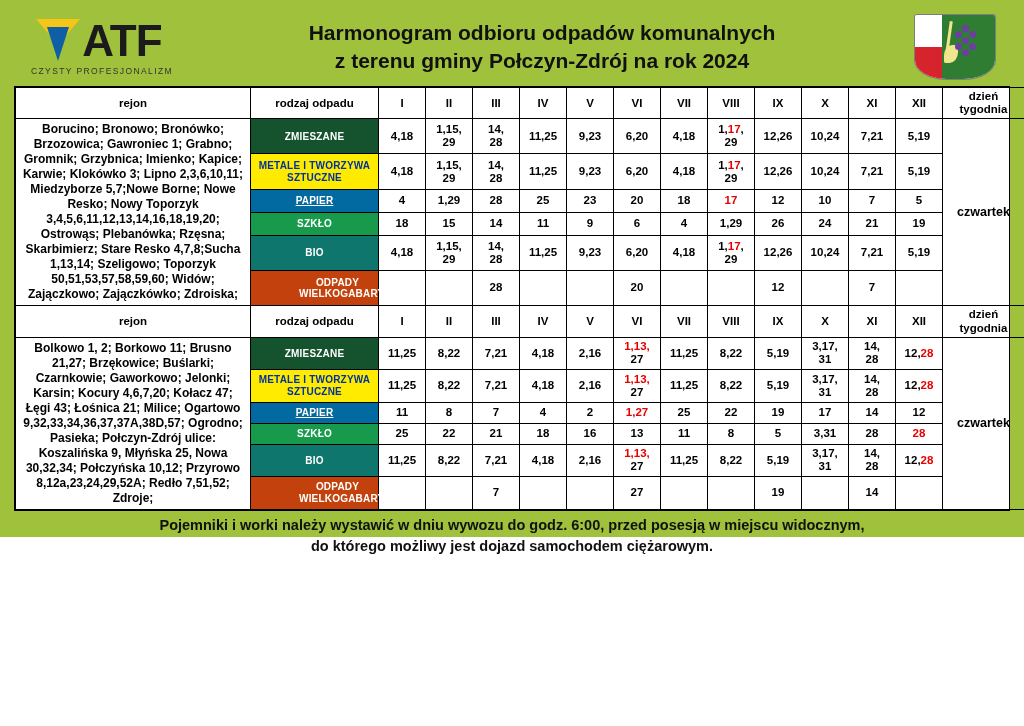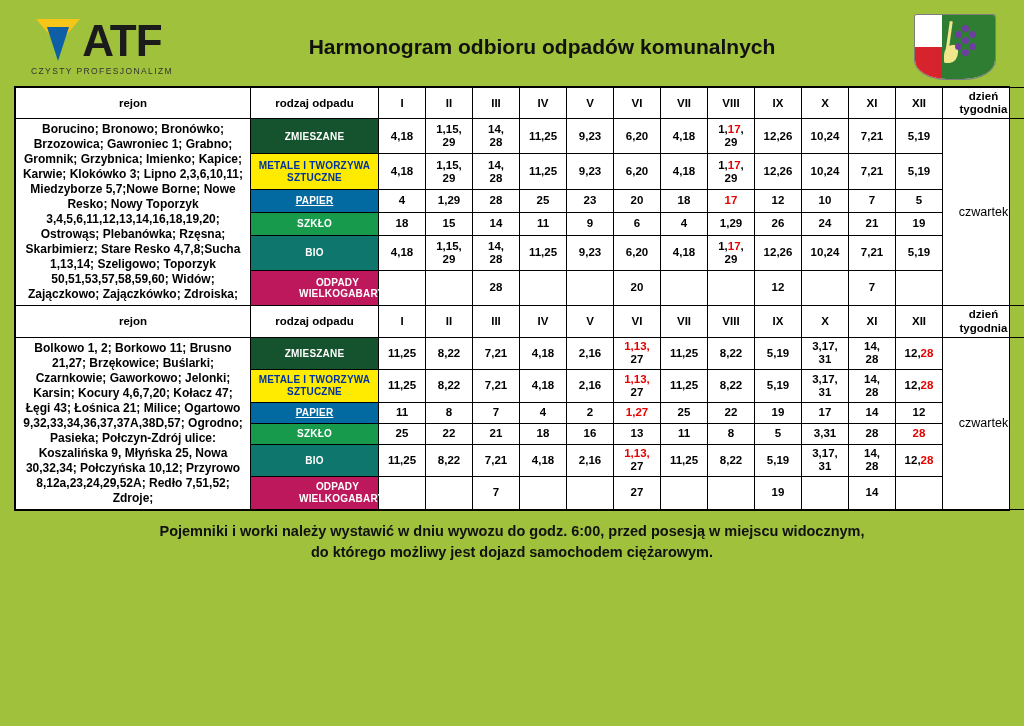--- a/index.html
+++ b/index.html
@@ -6,21 +6,21 @@
   html, body {
     margin: 0; padding: 0;
   }
   body {
     width: 1024px; height: 726px;
     background: #ffffff;
     font-family: "Liberation Sans", sans-serif;
     overflow: hidden;
   }
   .page {
-    width: 1024px; height: 726px;
+    width: 1024px; height: 537px;
     background: #9fc13b;
     padding: 8px 10px 6px 10px;
     position: relative;
   }
   
   .header {
     display: flex;
     align-items: center;
     height: 78px;
     padding: 0 4px;
@@ -158,45 +158,45 @@
   .col-dzien { width: 82px; }
 
   td.rejon {
     font-size: 12px;
     line-height: 1.25;
     padding: 3px 4px;
     font-weight: bold;
   }
   td.dzien {
     font-size: 12.5px;
-    font-weight: normal;
+    font-weight: bold;
   }
   td.typ {
     color: #ffffff;
     font-size: 10px;
     font-weight: bold;
     letter-spacing: 0.2px;
     padding: 4px 2px;
   }
   td.typ.zmieszane { background: #14532d; }
   td.typ.metale { background: #ffeb00; color: #0033a0; }
   td.typ.papier { background: #0369a1; color: #ffffff; text-decoration: underline; }
   td.typ.szklo { background: #179a4b; color: #ffffff; }
   td.typ.bio { background: #0f766e; color: #ffffff; }
-  td.typ.gabaryty { background: #be185d; color: #ffffff; padding-left: 48px; }
+  td.typ.gabaryty { background: #c2410c; color: #ffffff; padding-left: 48px; }
   .red { color: #e60000; }
   td.val { font-size: 11.5px; }
   
   .footer {
     text-align: center;
     color: #111;
     font-size: 14.5px;
     font-weight: bold;
     line-height: 1.45;
-    padding-top: 10px;
+    padding-top: 4px;
   }
 </style>
 </head>
 <body>
 
 <div class="page">
 
   <div class="header">
     <div class="logo-box">
       <div class="logo-row">
@@ -204,20 +204,21 @@
           <div class="tri-y"></div>
           <div class="tri-b"></div>
         </div>
         <div class="logo-text">ATF</div>
       </div>
       <div class="logo-sub">CZYSTY   PROFESJONALIZM</div>
     </div>
 
     <div class="title-box">
       <div>Harmonogram odbioru odpadów komunalnych</div>
+      <div>z terenu gminy Połczyn-Zdrój na rok 2024</div>
     </div>
 
     <div class="crest-box">
       <div class="crest">
         <div class="left"></div>
         <div class="right">
           <div class="stalk"></div>
           <div class="leaf"></div>
           <div class="grapes">
             <i style="left:8px;top:0"></i>

